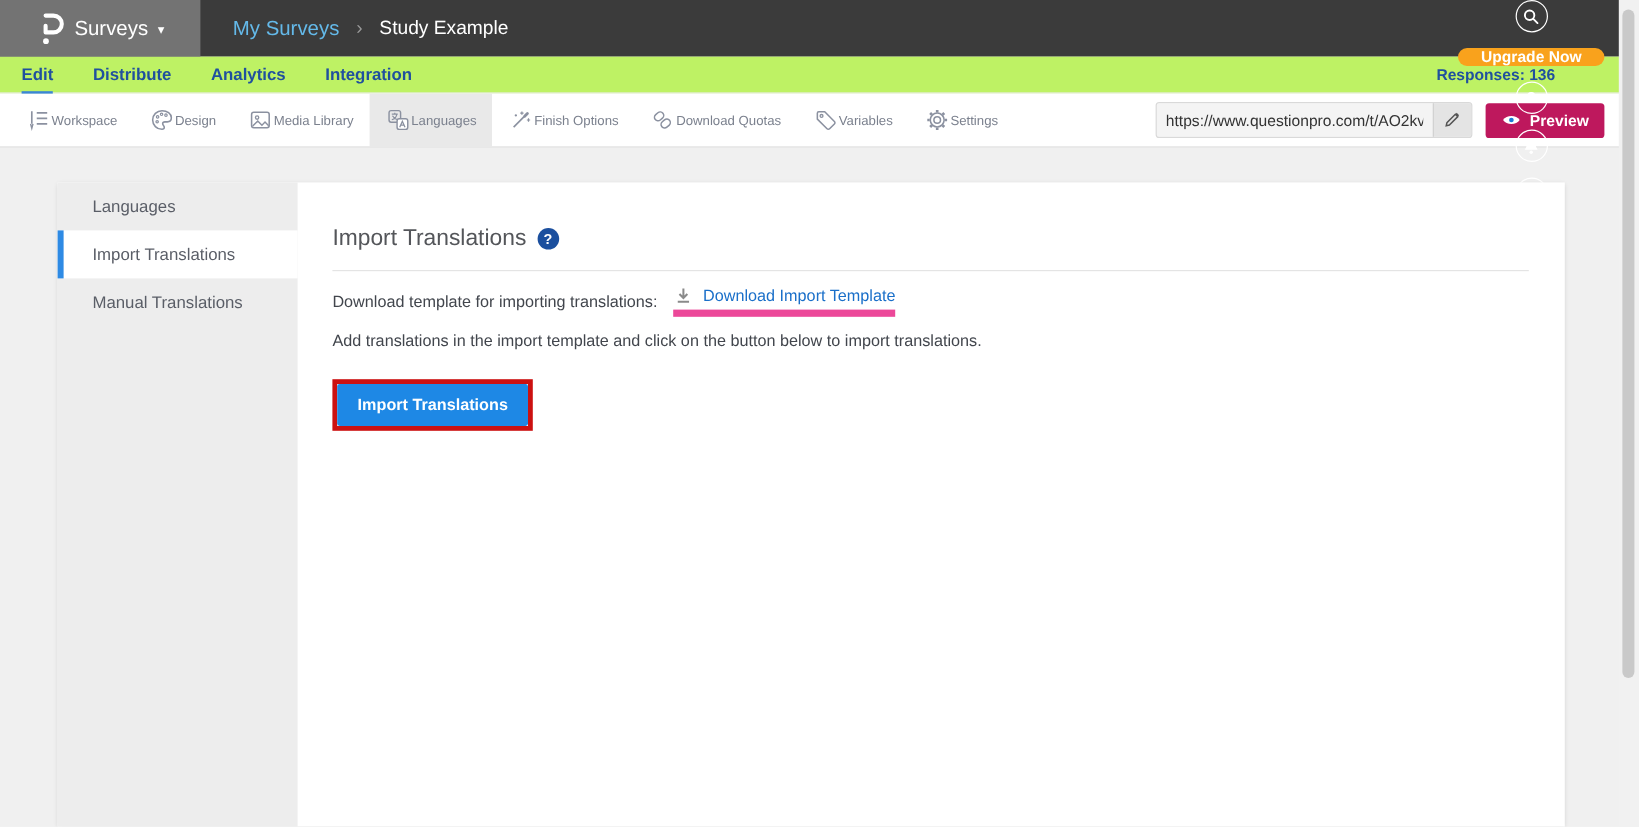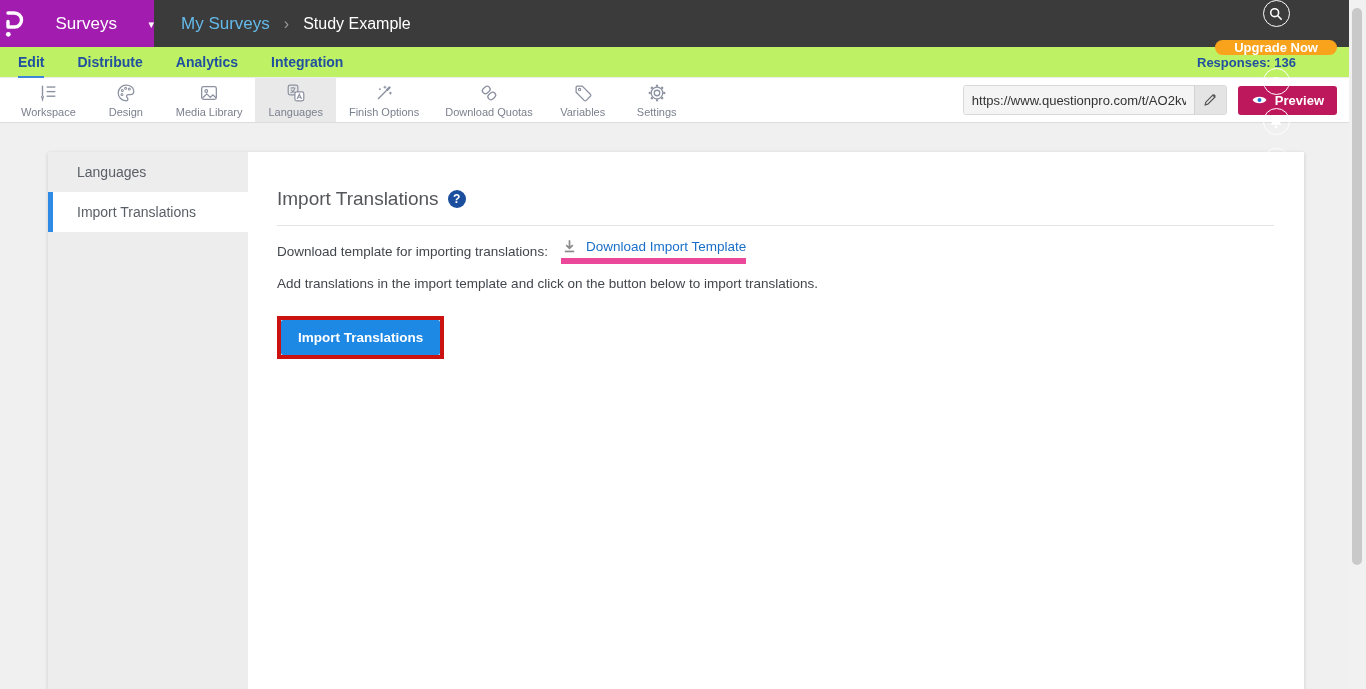--- a/index.html
+++ b/index.html
@@ -1,22 +1,22 @@
 <!DOCTYPE html>
 <html><head>
 <meta charset="utf-8">
 <style>
   * { margin:0; padding:0; box-sizing:border-box; }
   html,body { width:1366px; height:689px; overflow:hidden; background:#f0f0f0;
     font-family:"Liberation Sans","DejaVu Sans",sans-serif; }
 
   
   .topbar { height:47px; background:#3b3b3b; display:flex; align-items:stretch; position:relative; }
-  .logo-area { width:154px; background:#a21caf; color:#fff; display:flex; align-items:center;
-    justify-content:space-between; gap:8px; cursor:pointer; }
+  .logo-area { width:167px; background:#737373; color:#fff; display:flex; align-items:center;
+    justify-content:center; gap:8px; cursor:pointer; }
   .logo-area .brand { font-size:17px; color:#fff; }
   .logo-area .caret { font-size:11px; color:#fff; margin-top:2px; }
   .breadcrumb { display:flex; align-items:center; margin-left:27px; gap:14px; }
   .bc-parent { color:#64b9e9; font-size:17px; cursor:pointer; }
   .bc-sep { color:#9a9a9a; font-size:16px; }
   .bc-current { color:#ffffff; font-size:16px; }
   .topbar-right { margin-left:auto; display:flex; align-items:center; gap:13px; padding-right:29px;flex-direction:column; }
   .circle-btn { width:27px; height:27px; border:1.6px solid #fff; border-radius:50%;
     display:flex; align-items:center; justify-content:center; color:#fff; font-size:13px;
     font-weight:bold; cursor:pointer; flex:0 0 auto; }
@@ -28,21 +28,21 @@
   .navbar { height:31px; background:#bef264; display:flex; align-items:center; padding-left:18px;
     border-bottom:1px solid #ececec; }
   .nav-tab { color:#20509e; font-size:14px; font-weight:600; margin-right:33px; cursor:pointer;
     height:31px; display:flex; align-items:center; border-bottom:2px solid transparent; padding-top:2px; }
   .nav-tab.active { border-bottom-color:#3b86d6; }
   .responses { margin-left:auto; padding-right:70px; color:#20509e; font-size:13px; font-weight:600; }
 
   
   .toolbar { height:45px; background:#fff; display:flex; align-items:stretch;
     border-bottom:1px solid #dcdcdc; padding-left:8px; }
-  .tool-item { display:flex; flex-direction:column; align-items:center; justify-content:center;
+  .tool-item { display:flex; align-items:center; justify-content:center;
     padding:3px 13px 4px; cursor:pointer; min-width:74px; }
   .tool-item.active { background:#e9e9e9; }
   .tool-item svg { display:block; }
   .tool-label { font-size:11px; color:#7b818e; margin-top:2px; white-space:nowrap; }
   .toolbar-right { margin-left:auto; display:flex; align-items:center; gap:11px; padding-right:29px; }
   .url-box { display:flex; align-items:center; height:30px; border:1px solid #d9d9d9;
     border-radius:3px; overflow:hidden; background:#f4f4f4; }
   .url-input { width:230px; height:28px; border:none; outline:none; background:#f4f4f4;
     font-size:13px; color:#333; padding:0 8px; font-family:inherit; }
   .url-edit { width:32px; height:30px; background:#e4e4e4; border-left:1px solid #d2d2d2;
@@ -229,20 +229,21 @@
     </button>
   </div>
 </div>
 
 <div class="content">
   <div class="card">
 
     <div class="side">
       <div class="side-item">Languages</div>
       <div class="side-item active">Import Translations</div>
+      <div class="side-item">Manual Translations</div>
     </div>
 
     <div class="main">
       <div class="title-row">
         <span class="page-title">Import Translations</span>
         <span class="help-dot">?</span>
       </div>
       <hr class="divider">
 
       <div class="dl-row">

